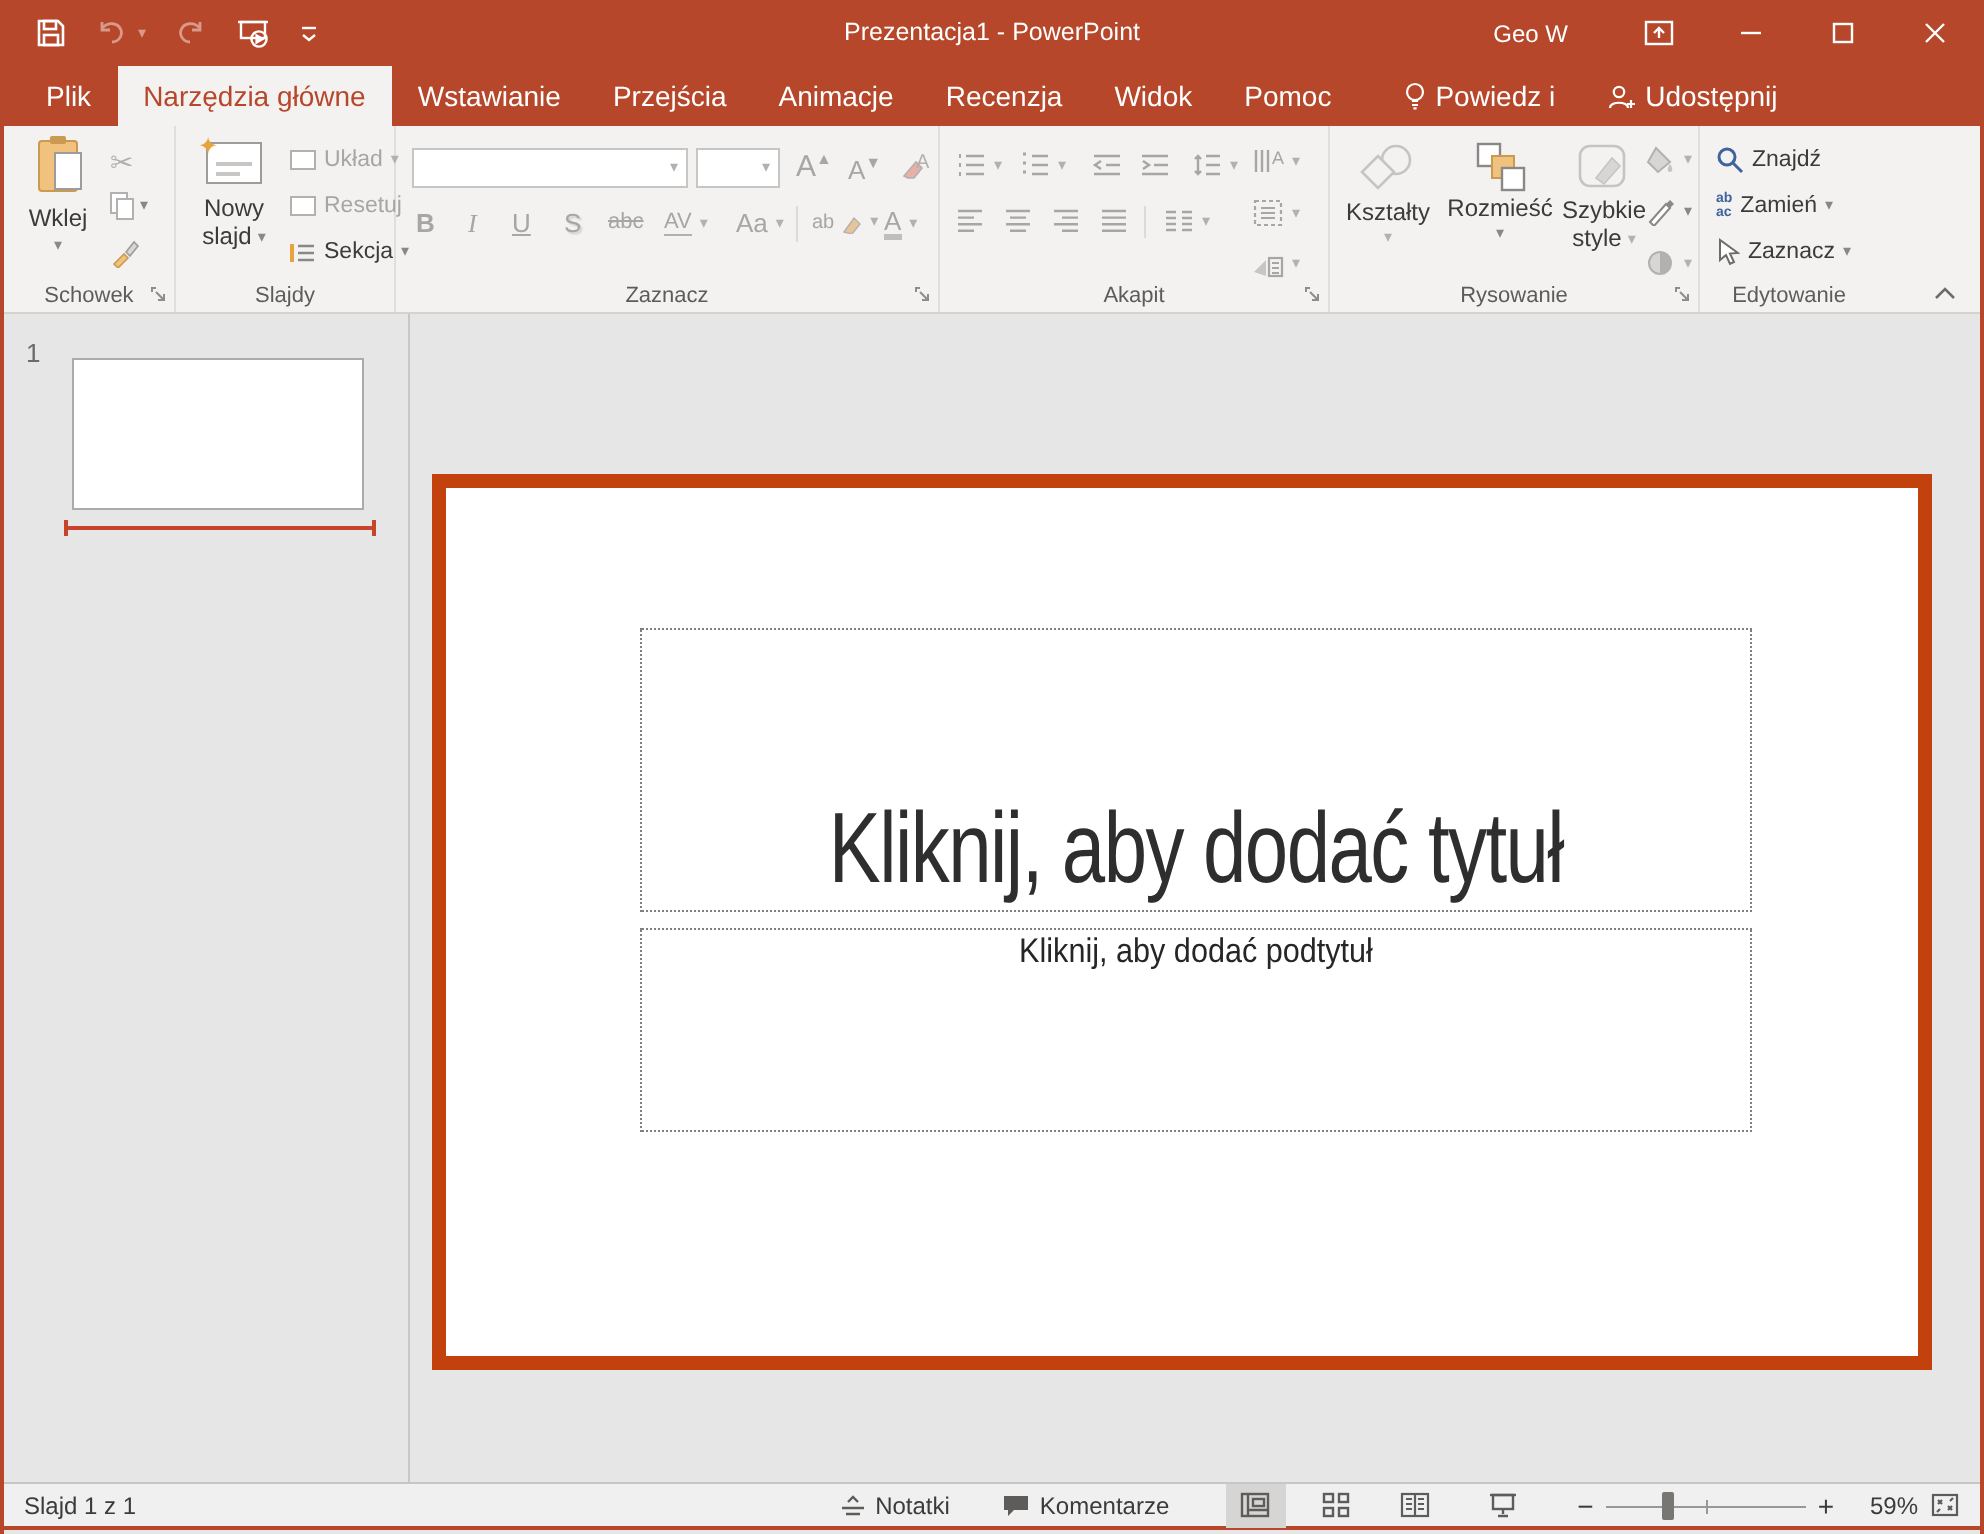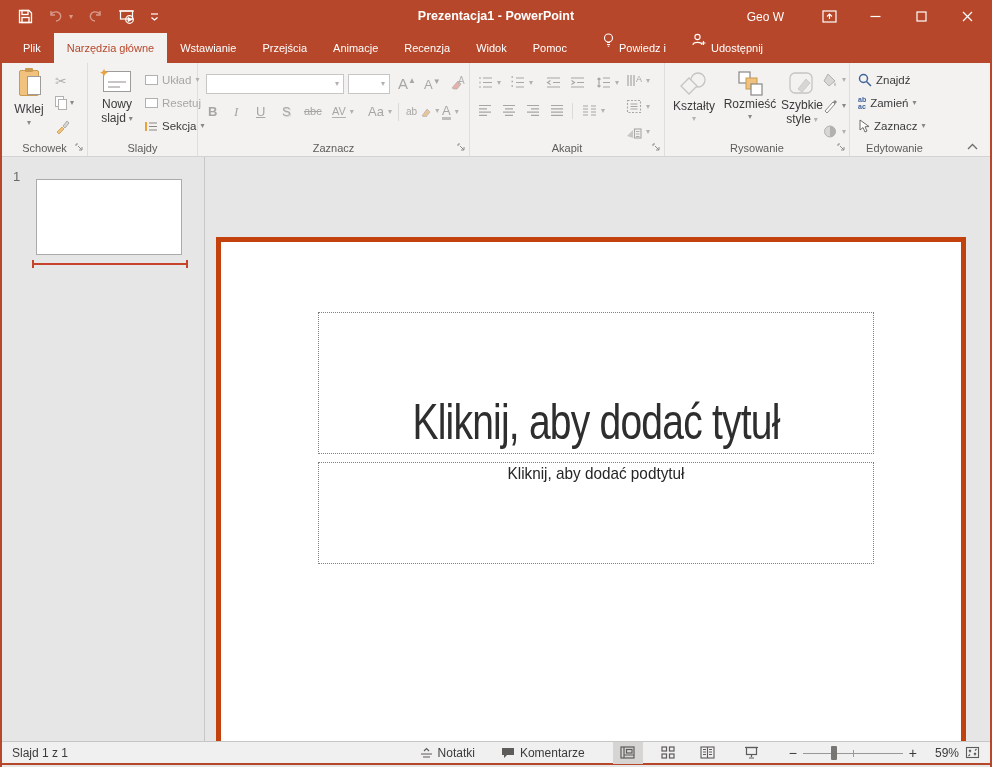--- a/index.html
+++ b/index.html
@@ -5,27 +5,27 @@
   html,body{margin:0;padding:0;background:#bfbfbf;}
   *{box-sizing:border-box;}
   .window{position:relative;width:992px;height:767px;font-family:"Liberation Sans",sans-serif;
     background:#E6E6E6;border-left:2px solid #B7472A;border-right:2px solid #B7472A;overflow:hidden;}
   
   .titlebar{position:relative;height:33px;background:#B7472A;display:flex;align-items:center;color:#fff;}
   .qat{display:flex;align-items:center;gap:15px;padding-left:16px;z-index:2;}
   .qat .btn{display:flex;align-items:center;cursor:default;}
   .dim{opacity:.45;}
   .win-title{position:absolute;left:0;right:0;top:0;height:33px;line-height:33px;text-align:center;
-    font-size:12.5px;color:#fff;pointer-events:none;font-weight:bold;}
+    font-size:12.5px;color:#fff;pointer-events:none;}
   .tb-right{position:absolute;right:0;top:0;height:33px;display:flex;align-items:center;}
   .user-name{font-size:12px;margin-right:22px;}
   .winbtn{width:46px;height:33px;display:flex;align-items:center;justify-content:center;}
   
   .tabrow{height:30px;background:#B7472A;display:flex;align-items:stretch;padding-left:8px;}
-  .tab{color:#fff;font-size:11px;padding:0 13px;line-height:30px;white-space:nowrap;display:flex;gap:5px;}
+  .tab{color:#fff;font-size:14px;padding:0 13px;line-height:30px;white-space:nowrap;display:flex;align-items:center;gap:5px;}
   .tab.active{background:#F3F2F1;color:#B7472A;}
   .tab.gap{margin-left:10px;}
   
   .ribbon{position:relative;height:94px;background:#F3F2F1;border-bottom:1px solid #D5D3D1;display:flex;font-size:11.5px;color:#3B3B3B;}
   .group{position:relative;height:100%;border-right:1px solid #E0DEDC;flex:none;}
   .glabel{position:absolute;bottom:2px;left:0;right:0;text-align:center;font-size:11px;color:#5E5C5A;}
   .dl{position:absolute;bottom:4px;right:3px;opacity:.75;}
   .abs{position:absolute;}
   .arrow{font-size:8px;color:#8A8886;line-height:1;}
   .disab{color:#A8A6A4;}
@@ -49,21 +49,21 @@
   .rowbtn{display:flex;align-items:center;gap:4px;font-size:11.5px;white-space:nowrap;}
   
   .workspace{display:flex;height:584px;}
   .thumbs{position:relative;width:203px;border-right:1px solid #C9C7C5;background:#E6E6E6;}
   .thumb-num{position:absolute;left:11px;top:12px;font-size:13px;color:#6A6A6A;}
   .thumb{position:absolute;left:34px;top:22px;width:146px;height:76px;background:#fff;border:1px solid #ABABAB;}
   .insert-line{position:absolute;left:30px;top:106px;width:156px;height:2px;background:#C8432B;}
   .insert-line:before,.insert-line:after{content:"";position:absolute;top:-3px;width:2px;height:8px;background:#C8432B;}
   .insert-line:before{left:0;} .insert-line:after{right:0;}
   .canvas{position:relative;flex:1;background:#E6E6E6;}
-  .slide{position:absolute;left:11px;top:80px;width:750px;height:526px;background:#fff;border:5px solid #c2410c;}
+  .slide{position:absolute;left:11px;top:80px;width:750px;height:448px;background:#fff;border:7px solid #c2410c;}
   .ph{position:absolute;border:1px dotted #808080;}
   .ph-title{left:97px;top:70px;width:556px;height:142px;}
   .ph-sub{left:97px;top:220px;width:556px;height:102px;}
   .title-text{position:absolute;left:0;right:0;bottom:2px;text-align:center;font-size:50px;color:#2E2E2E;
     white-space:nowrap;transform:scaleX(.78);transform-origin:center bottom;letter-spacing:-1px;}
   .sub-text{position:absolute;left:0;right:0;top:1px;text-align:center;font-size:17px;color:#262626;
     white-space:nowrap;transform:scaleX(.9);transform-origin:center top;}
   
   .statusbar{position:relative;height:24px;background:#F0F0F0;border-top:1px solid #C6C6C5;display:flex;
     align-items:center;font-size:12px;color:#3B3B3B;border-bottom:2px solid #B7472A;}

